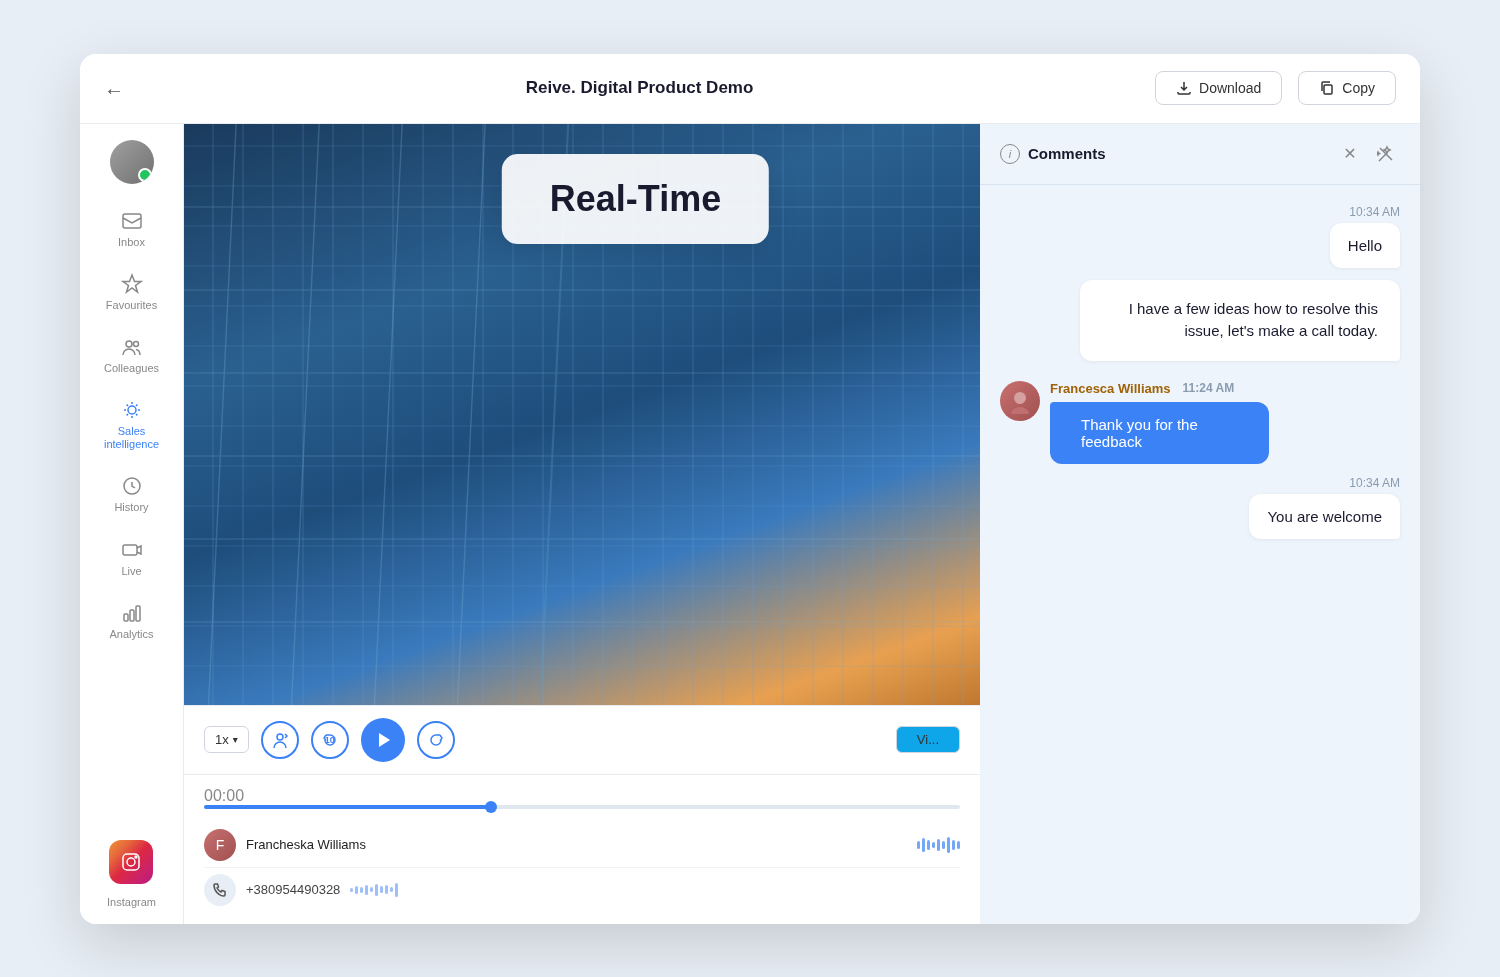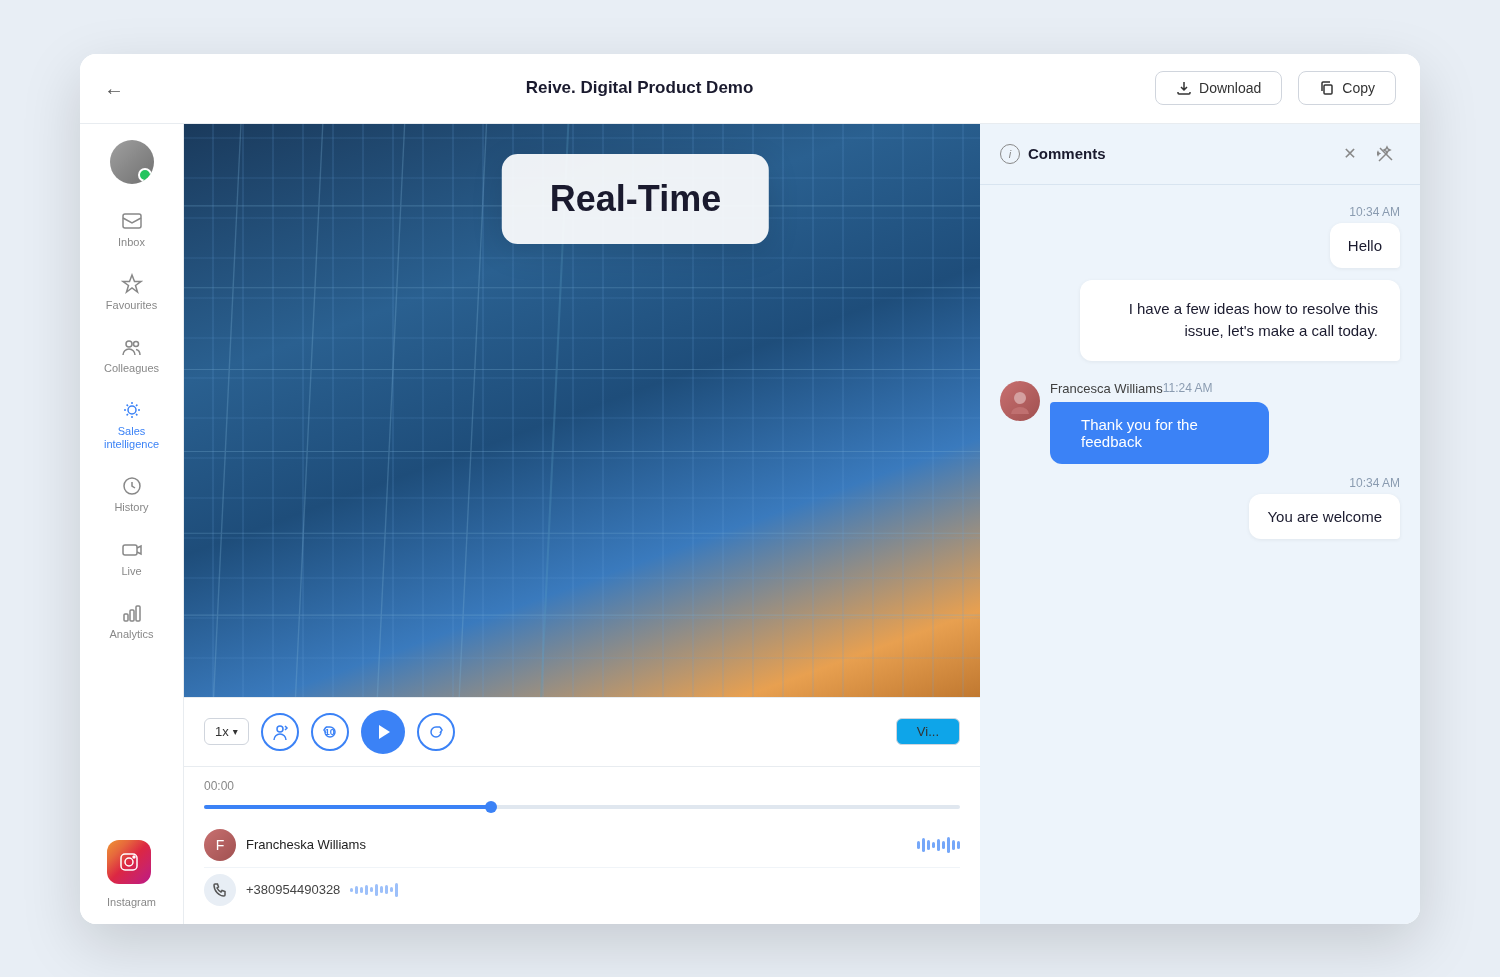--- a/index.html
+++ b/index.html
@@ -327,23 +327,23 @@
       width: 12px;
       height: 12px;
       background: #3b82f6;
       border-radius: 50%;
       position: absolute;
       right: -6px;
       top: -4px;
     }
 
     .timeline-time {
-      font-size: 12px;
+      font-size: 16px;
       color: #888;
-      margin-bottom: 12px;
+      margin-bottom: 0;
     }
 
     .timeline-row {
       display: flex;
       align-items: center;
       gap: 10px;
       padding: 6px 0;
       border-bottom: 1px solid #f0f4f8;
     }
 
@@ -499,28 +499,29 @@
       overflow: hidden;
       display: flex;
       align-items: center;
       justify-content: center;
       font-size: 16px;
       color: #fff;
     }
 
     .msg-sender {
       font-size: 13px;
-      font-weight: 400;
-      color: #404040;
+      font-weight: 700;
+      color: #a16207;
     }
 
     .msg-sender-time {
       font-size: 12px;
       color: #8a9bb0;
-      margin-left: 0;
+      margin-left: 12px;
+      font-weight: bold;
     }
 
     .msg-bubble-blue {
       background: #3b82f6;
       border-radius: 4px 12px 12px 12px;
       padding: 14px 31px;
       font-size: 15px;
       color: #fff;
       font-weight: 500;
       margin-top: 6px;
@@ -657,21 +658,21 @@
             <rect x="3" y="12" width="4" height="7" rx="1"></rect>
             <rect x="9" y="8" width="4" height="11" rx="1"></rect>
             <rect x="15" y="4" width="4" height="15" rx="1"></rect>
           </svg>
         </div>
         <span class="sidebar-item-label">Analytics</span>
       </div>
 
       <div class="sidebar-spacer"></div>
 
-      <div style="display:flex;flex-direction:column;gap:8px;">
+      <div style="display:flex;flex-direction:column;align-items:center;gap:8px;">
         <div class="sidebar-instagram">
           <svg width="22" height="22" viewBox="0 0 22 22" fill="none" stroke="#fff" stroke-width="1.5">
             <rect x="3" y="3" width="16" height="16" rx="4"></rect>
             <circle cx="11" cy="11" r="4"></circle>
             <circle cx="16" cy="6" r="1" fill="#fff"></circle>
           </svg>
         </div>
         <span class="sidebar-instagram-label">Instagram</span>
       </div>
     </div>

